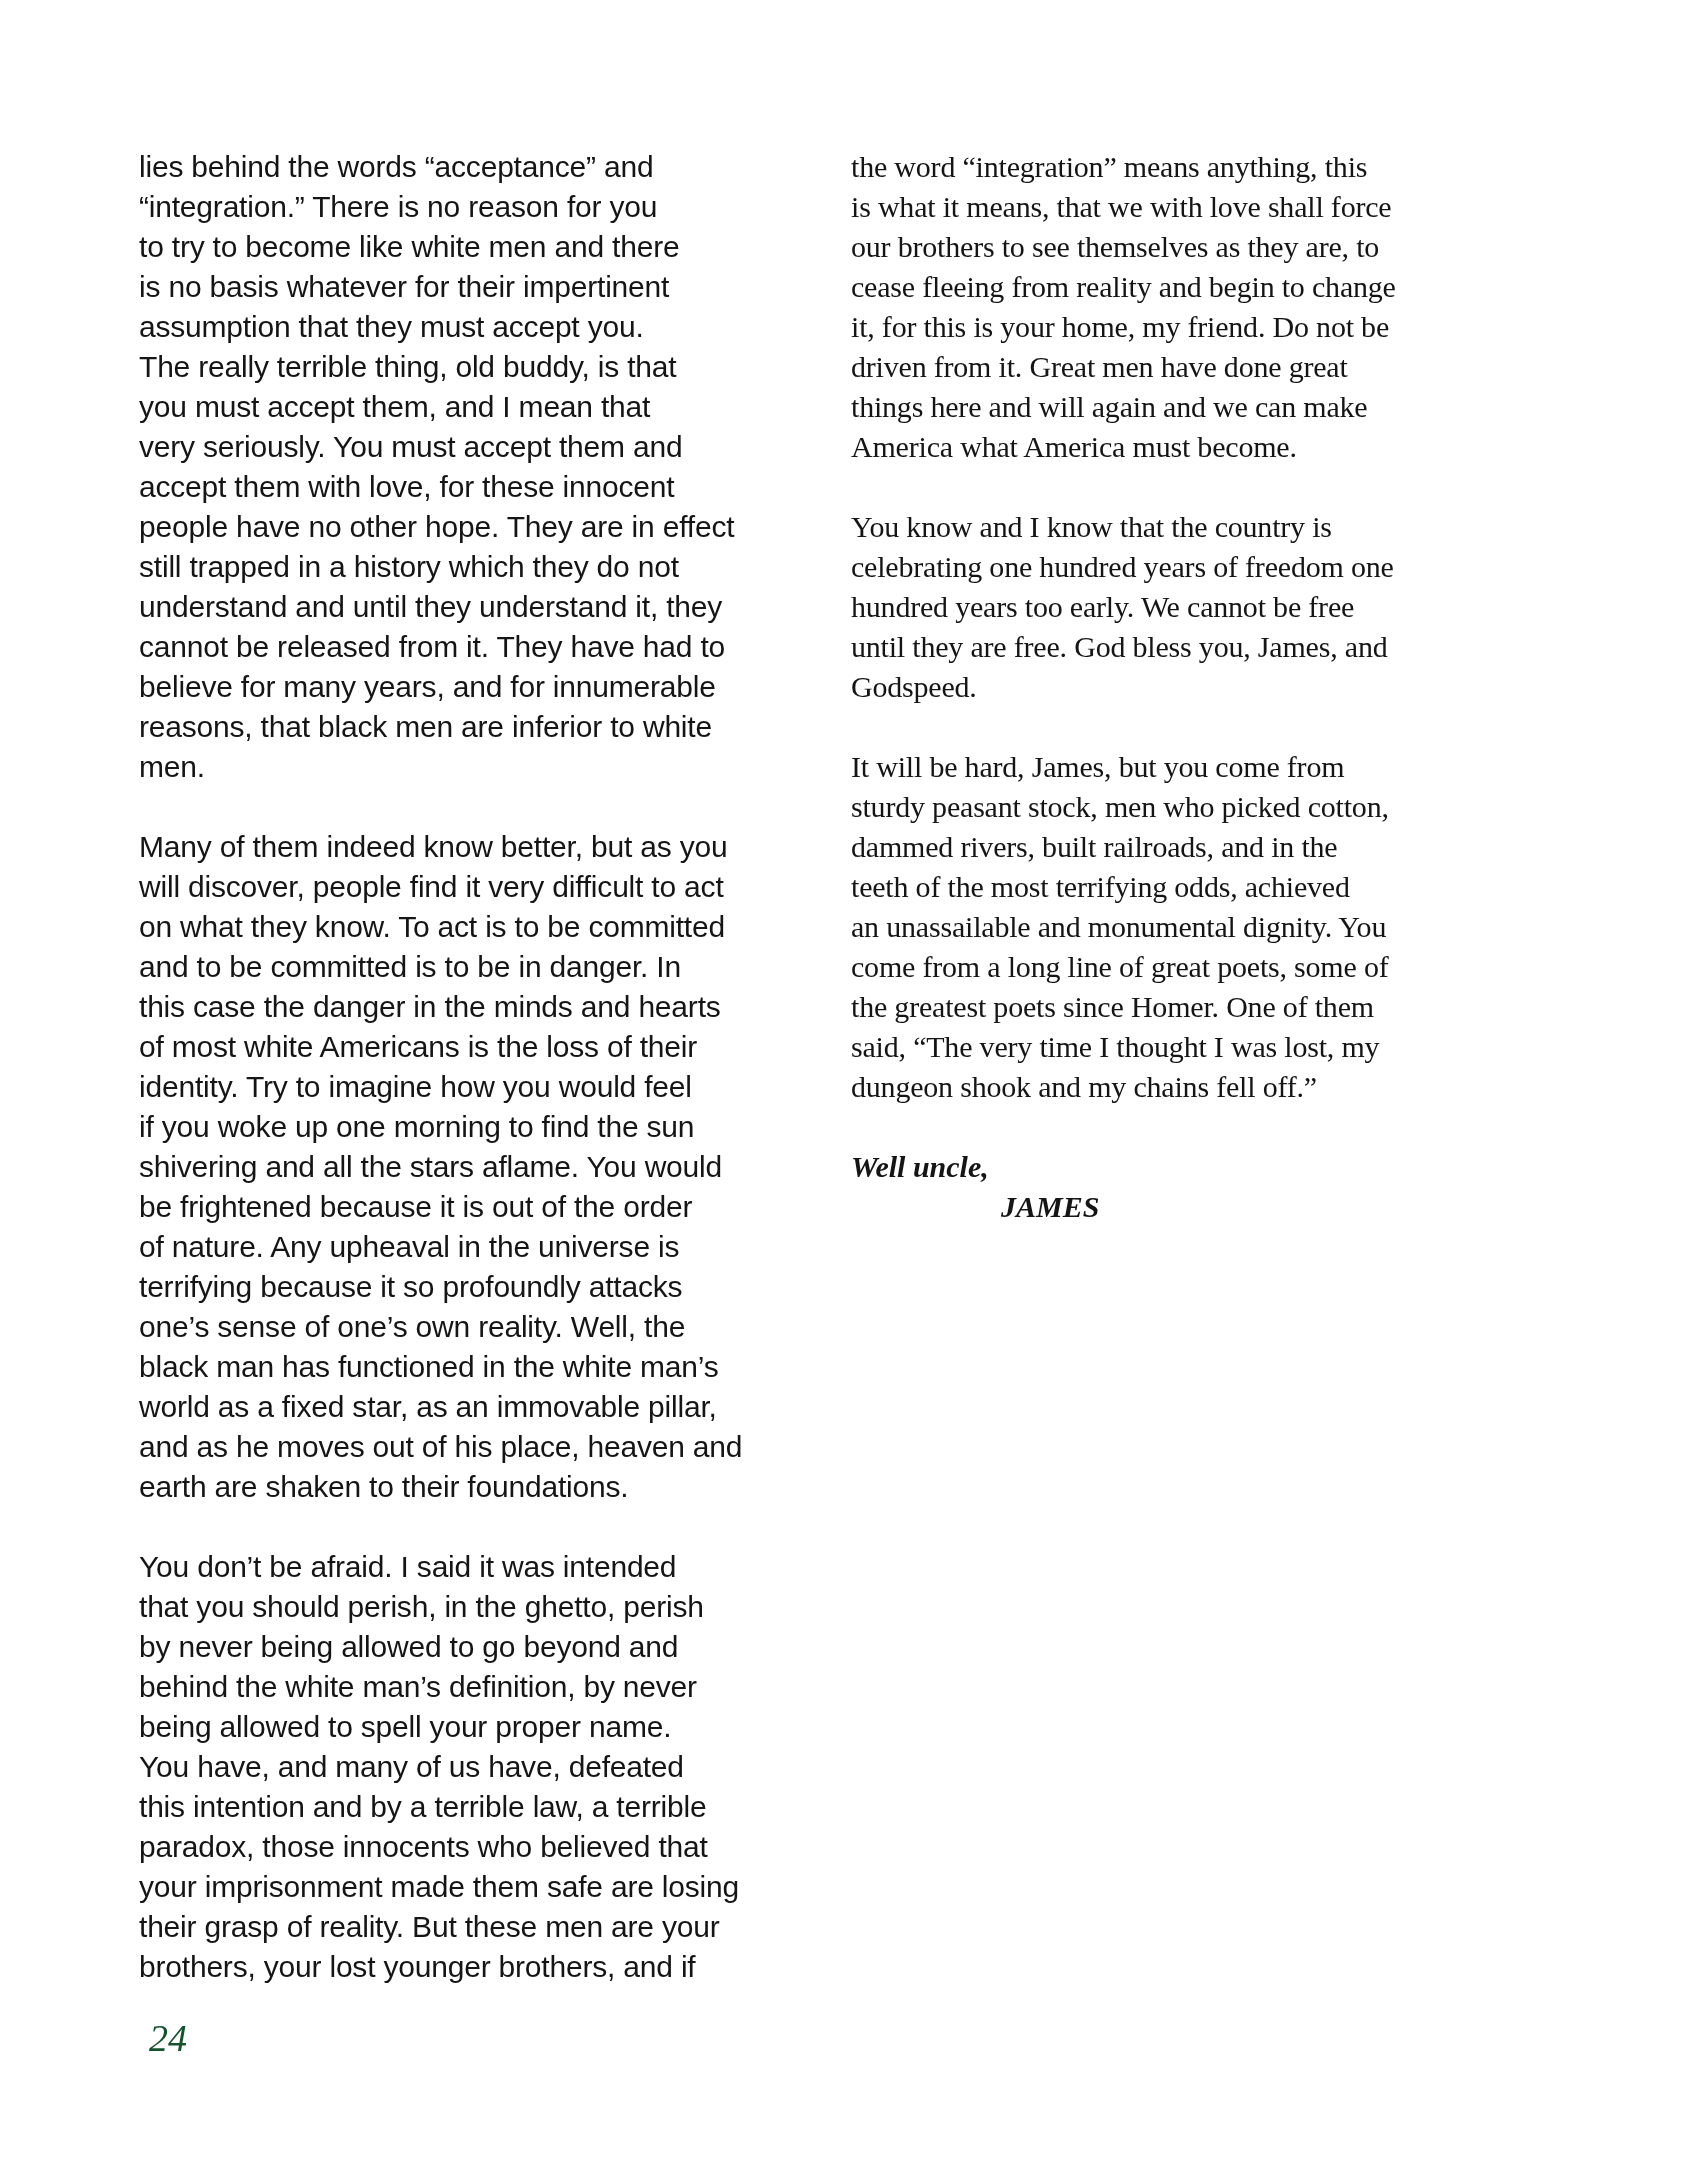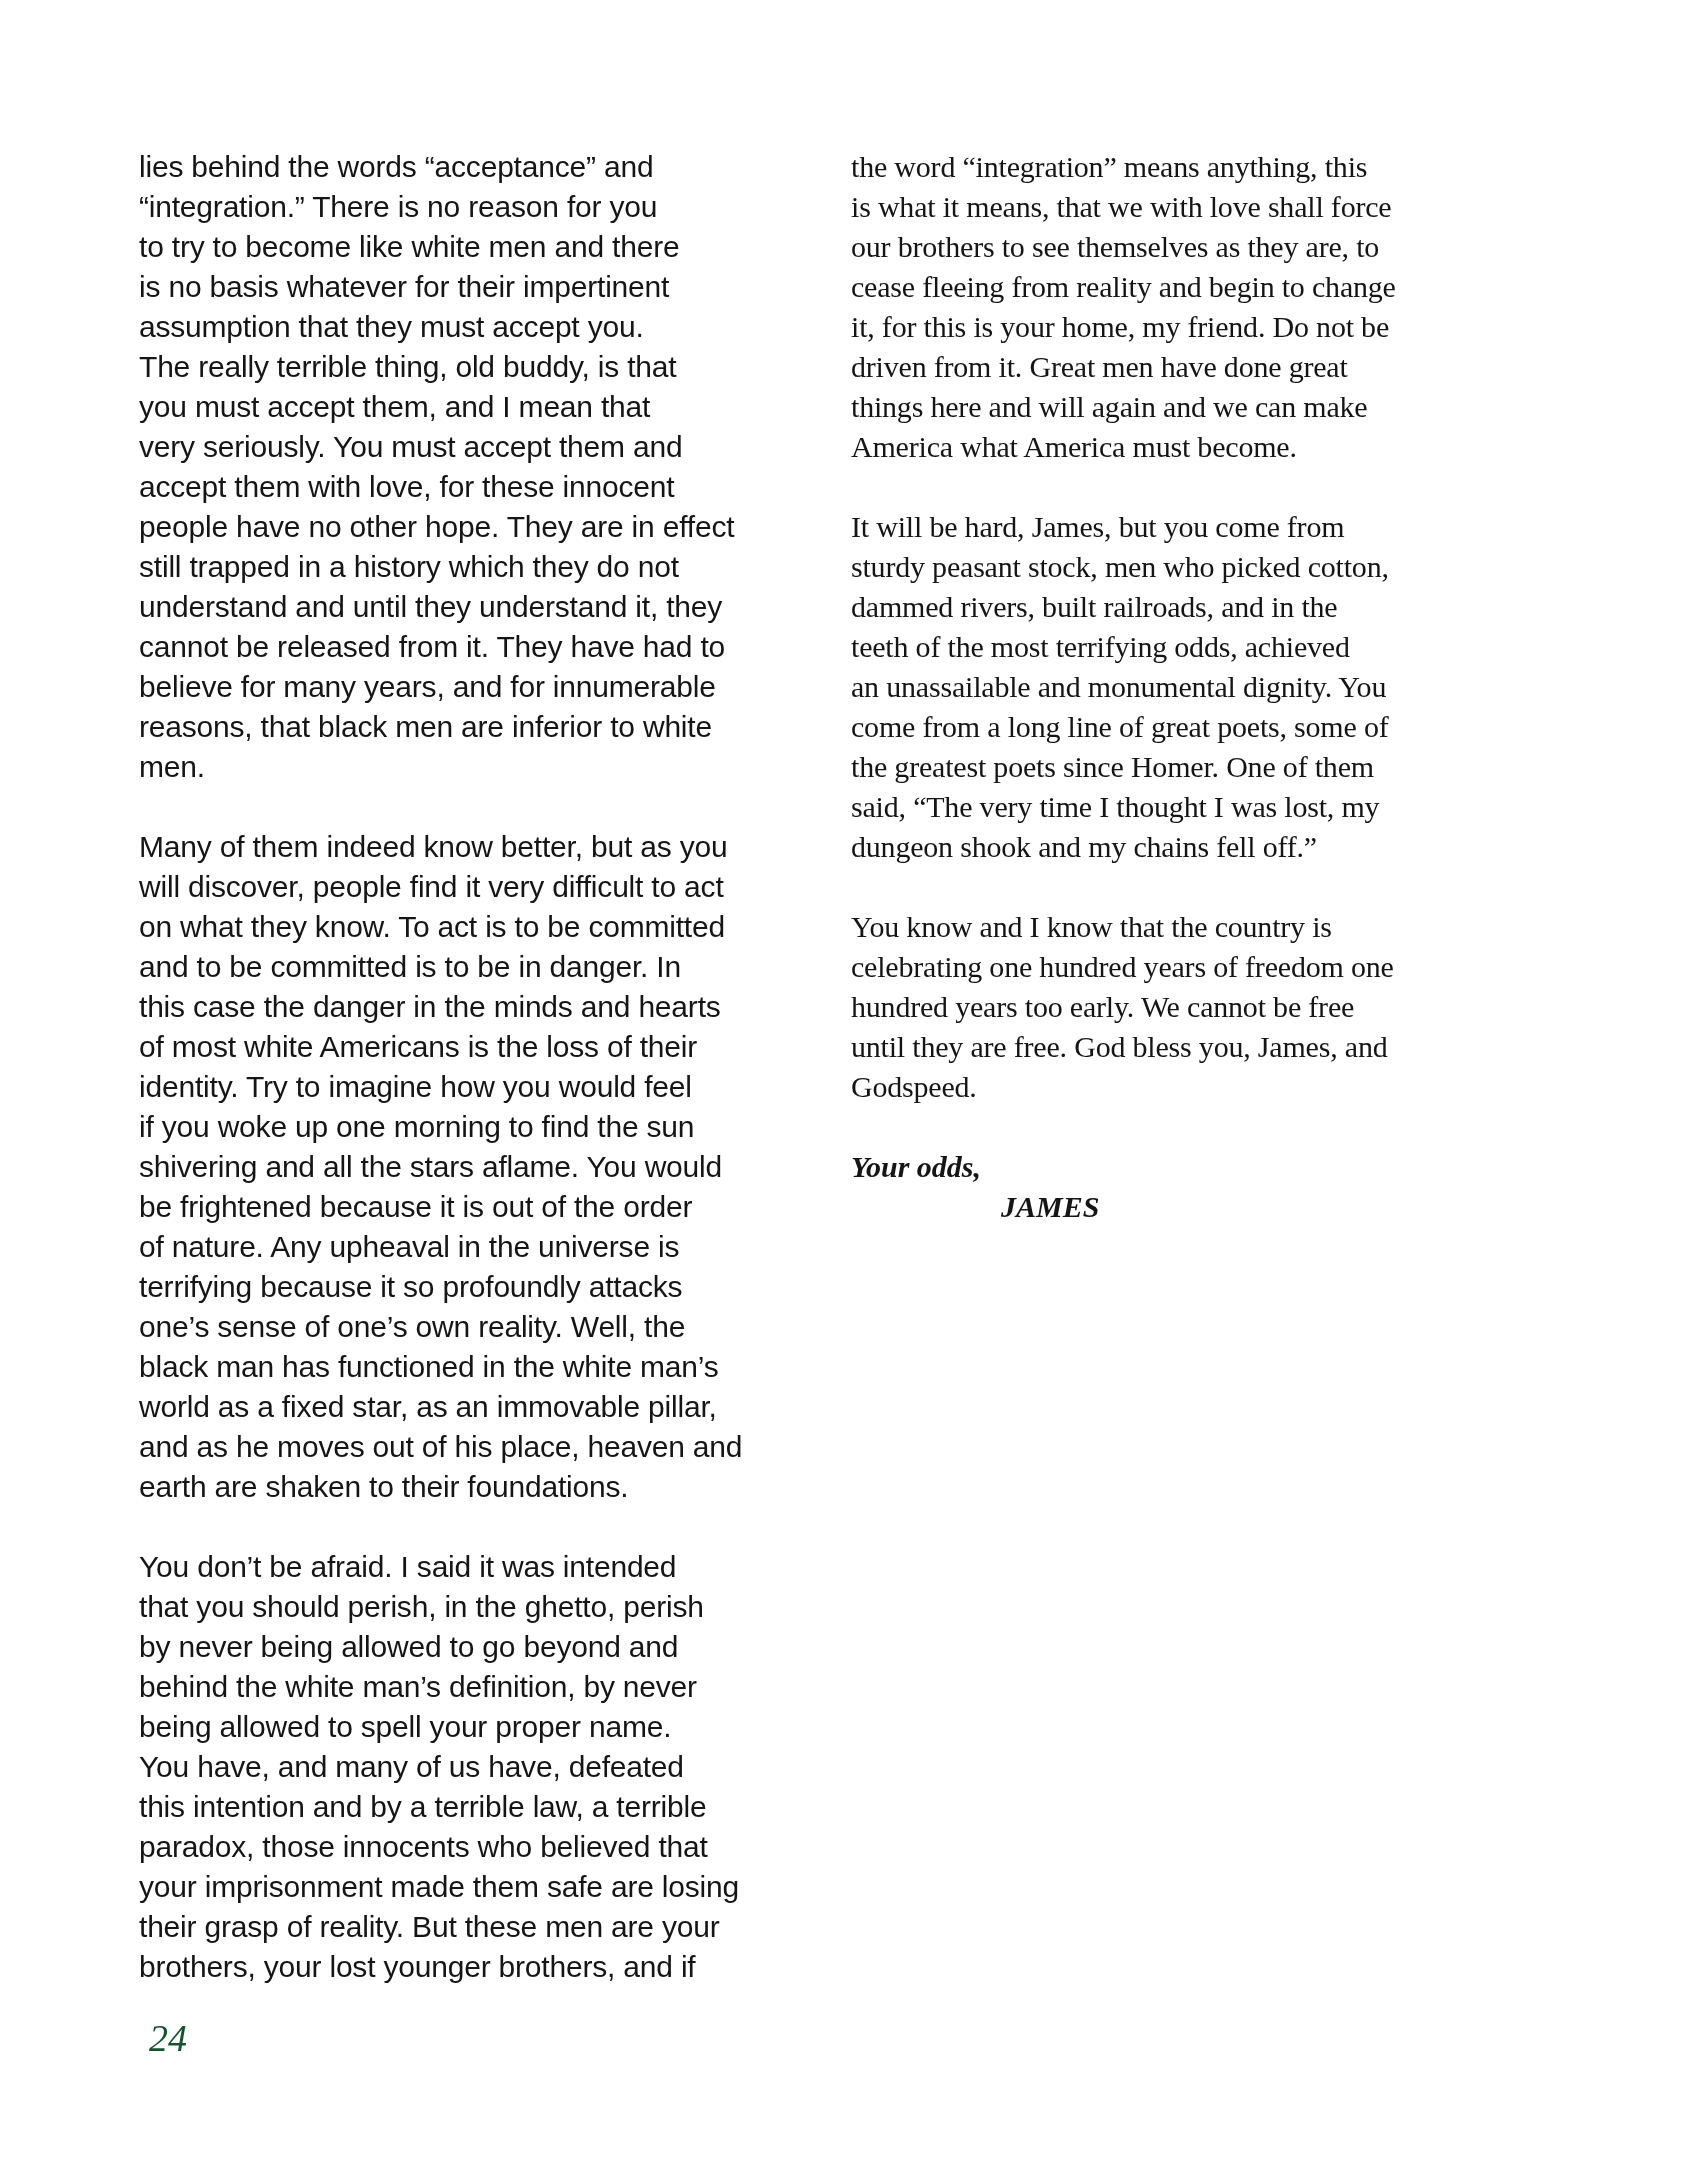--- a/index.html
+++ b/index.html
@@ -105,37 +105,37 @@
 
   <div class="column column-right">
     <p class="para">the word “integration” means anything, this
 is what it means, that we with love shall force
 our brothers to see themselves as they are, to
 cease fleeing from reality and begin to change
 it, for this is your home, my friend. Do not be
 driven from it. Great men have done great
 things here and will again and we can make
 America what America must become.</p>
+    <p class="para">You know and I know that the country is
+celebrating one hundred years of freedom one
+hundred years too early. We cannot be free
+until they are free. God bless you, James, and
+Godspeed.</p>
     <p class="para">It will be hard, James, but you come from
 sturdy peasant stock, men who picked cotton,
 dammed rivers, built railroads, and in the
 teeth of the most terrifying odds, achieved
 an unassailable and monumental dignity. You
 come from a long line of great poets, some of
 the greatest poets since Homer. One of them
 said, “The very time I thought I was lost, my
 dungeon shook and my chains fell off.”</p>
-    <p class="para">You know and I know that the country is
-celebrating one hundred years of freedom one
-hundred years too early. We cannot be free
-until they are free. God bless you, James, and
-Godspeed.</p>
 
     <div class="signature">
-      <div class="sig-closing">Your odds,</div>
+      <div class="sig-closing">Well uncle,</div>
       <div class="sig-name">JAMES</div>
     </div>
   </div>
 
   <div class="page-number">24</div>
 
 </div>
 
 
 </body></html>

